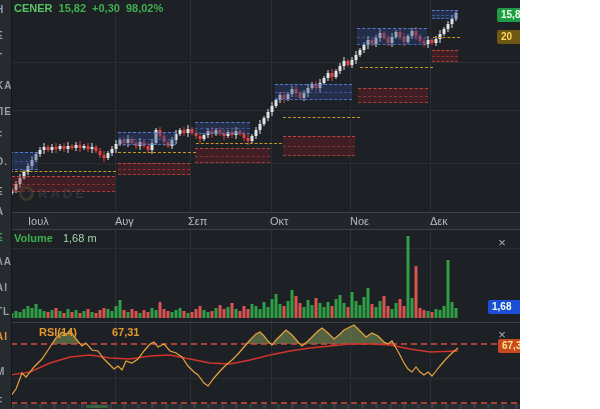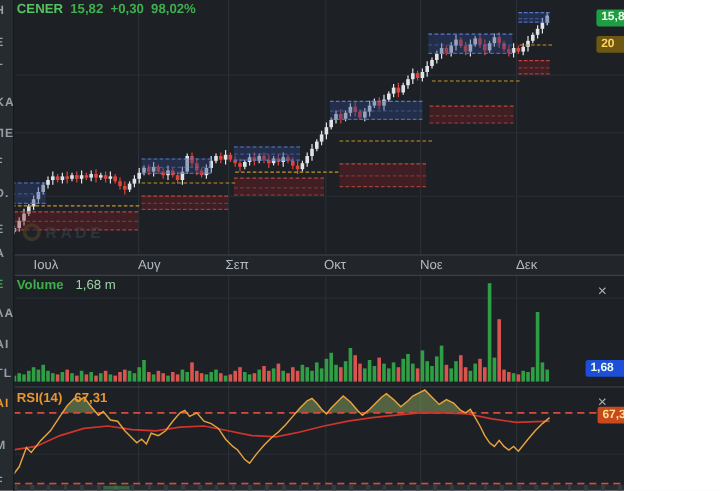--- a/index.html
+++ b/index.html
@@ -34,21 +34,21 @@
   svg{position:absolute;left:0;top:0;display:block;}
   
   .axis-strip{position:absolute;left:11px;top:212px;width:509px;height:16px;background:#22262b;
               border-top:1px solid #3a4046;border-bottom:1px solid #3a4046;z-index:3;}
   .axis-strip span{position:absolute;top:2px;font-size:11px;color:#b3bac2;}
   
   .volume-panel{position:absolute;left:11px;top:229px;width:509px;height:93px;z-index:2;}
   .rsi-panel{position:absolute;left:11px;top:322px;width:509px;height:82px;border-top:1px solid #3a4046;z-index:2;}
   .panel-header{position:absolute;left:3px;top:3px;display:flex;gap:10px;font-size:11px;font-weight:bold;z-index:6;}
   .vol-label,.vol-value{color:#3fae4c;} .vol-value{color:#9fd4a8;font-weight:normal;}
-  .rsi-label,.rsi-value{color:#e8962e;}
+  .rsi-label,.rsi-value{color:#e8962e;margin-left:25px;}
   .close-btn{position:absolute;width:14px;height:14px;color:#aab0b6;font-size:13px;line-height:13px;
              text-align:center;cursor:pointer;z-index:7;}
   .close-vol{left:495px;top:236px;} .close-rsi{left:495px;top:328px;}
   
   .badge{position:absolute;left:486px;width:42px;height:14px;border-radius:2px;font-size:10px;font-weight:bold;
          line-height:14px;padding-left:4px;box-sizing:border-box;z-index:8;}
   .badge-last{top:8px;background:#1f9d44;color:#eafbe7;}
   .badge-level{top:30px;background:#6e5712;color:#ffd65e;}
   .badge-vol{top:264px;background:#1d4ed8;color:#eafbe7;left:488px;margin-top:36px;}
   .badge-rsi{top:339px;background:#c64a1e;color:#ffe08a;left:498px;}

